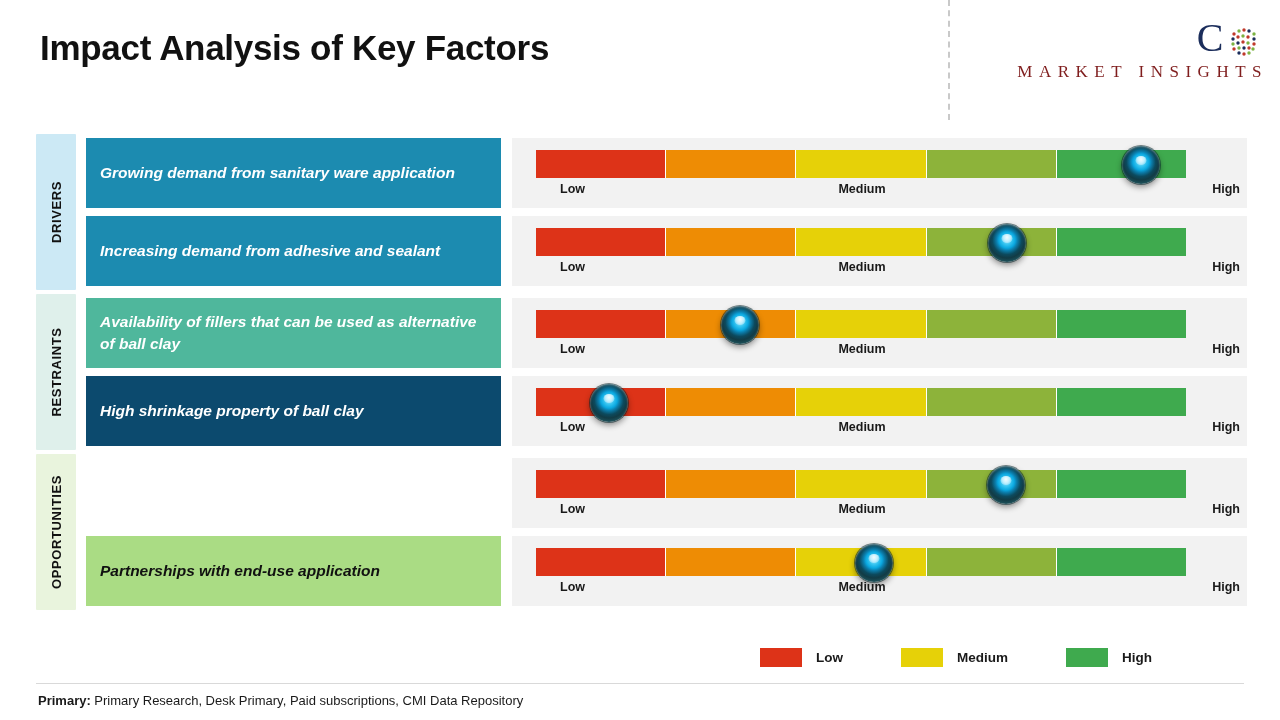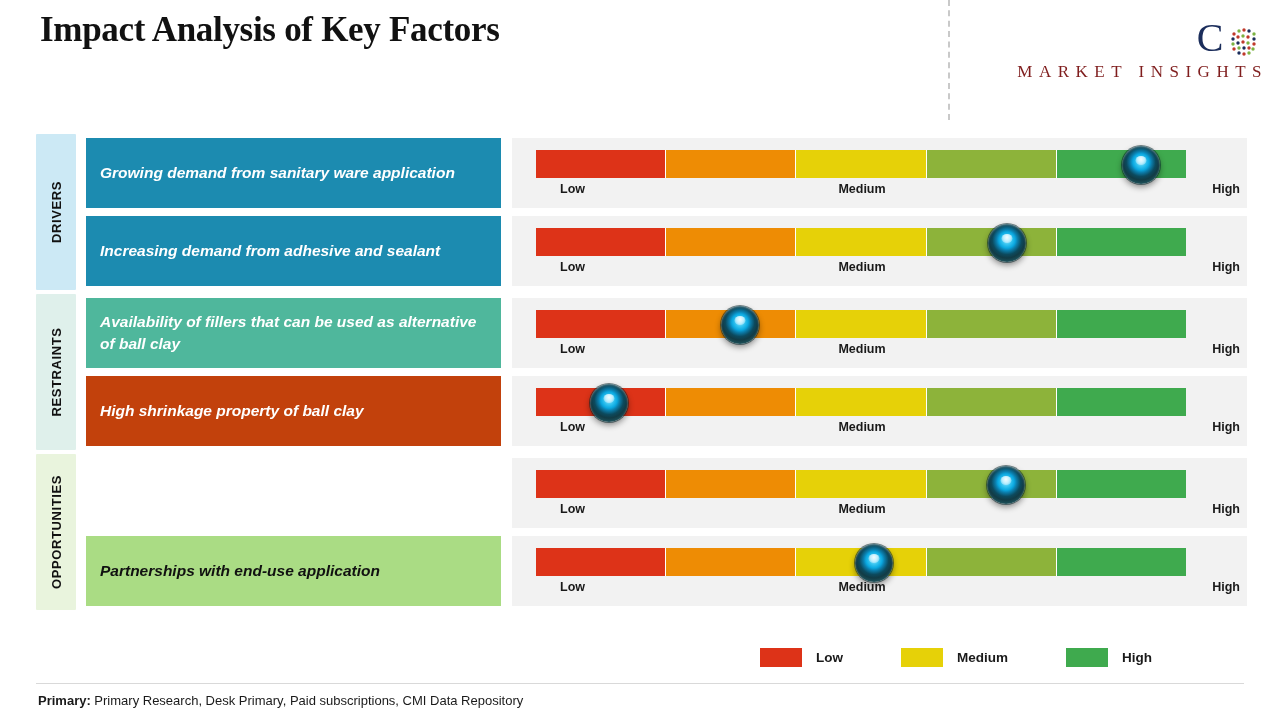--- a/index.html
+++ b/index.html
@@ -14,23 +14,22 @@
     position: relative;
     overflow: hidden;
     font-family: "Liberation Sans", sans-serif;
     color: #1a1a1a;
   }
 
   
   #header-title-block {
     position: absolute;
     left: 40px;
-    top: 12px;
+    top: 30px;
     width: 700px;
-    font-family: Liberation Serif, serif;
   }
   #main-title {
     font-size: 35px;
     font-weight: bold;
     letter-spacing: -0.3px;
     line-height: 1.05;
     color: #111111;
     margin: 0;
   }
   #sub-title {
@@ -317,21 +316,21 @@
 
   <div class="factor-card" id="card-0" style="top: 0px; background: rgb(28, 139, 176);">
     <span class="factor-text" style="color: rgb(255, 255, 255);">Growing demand from sanitary ware application</span>
   </div>
   <div class="factor-card" id="card-2" style="top: 160px; background: rgb(79, 183, 156);">
     <span class="factor-text" style="color: rgb(255, 255, 255);">Availability of fillers that can be used as alternative of ball clay</span>
   </div>
   <div class="factor-card" id="card-1" style="top: 78px; background: rgb(28, 139, 176);">
     <span class="factor-text" style="color: rgb(255, 255, 255);">Increasing demand from adhesive and sealant</span>
   </div>
-  <div class="factor-card" id="card-3" style="top: 238px; background: #c2410c;">
+  <div class="factor-card" id="card-3" style="top: 238px; background: #0c4a6e;">
     <span class="factor-text" style="color: rgb(255, 255, 255);">High shrinkage property of ball clay</span>
   </div>
   <div class="factor-card" id="card-5" style="top: 398px; background: rgb(170, 220, 132);">
     <span class="factor-text" style="color: rgb(17, 17, 17);">Partnerships with end-use application</span>
   </div>
 
   <div class="gauge-panel" id="gauge-0" style="top: 0px;">
     <div class="gauge-bar">
         <div class="gauge-seg" style="background: rgb(221, 51, 24);"></div>
         <div class="gauge-seg" style="background: rgb(238, 140, 4);"></div>

